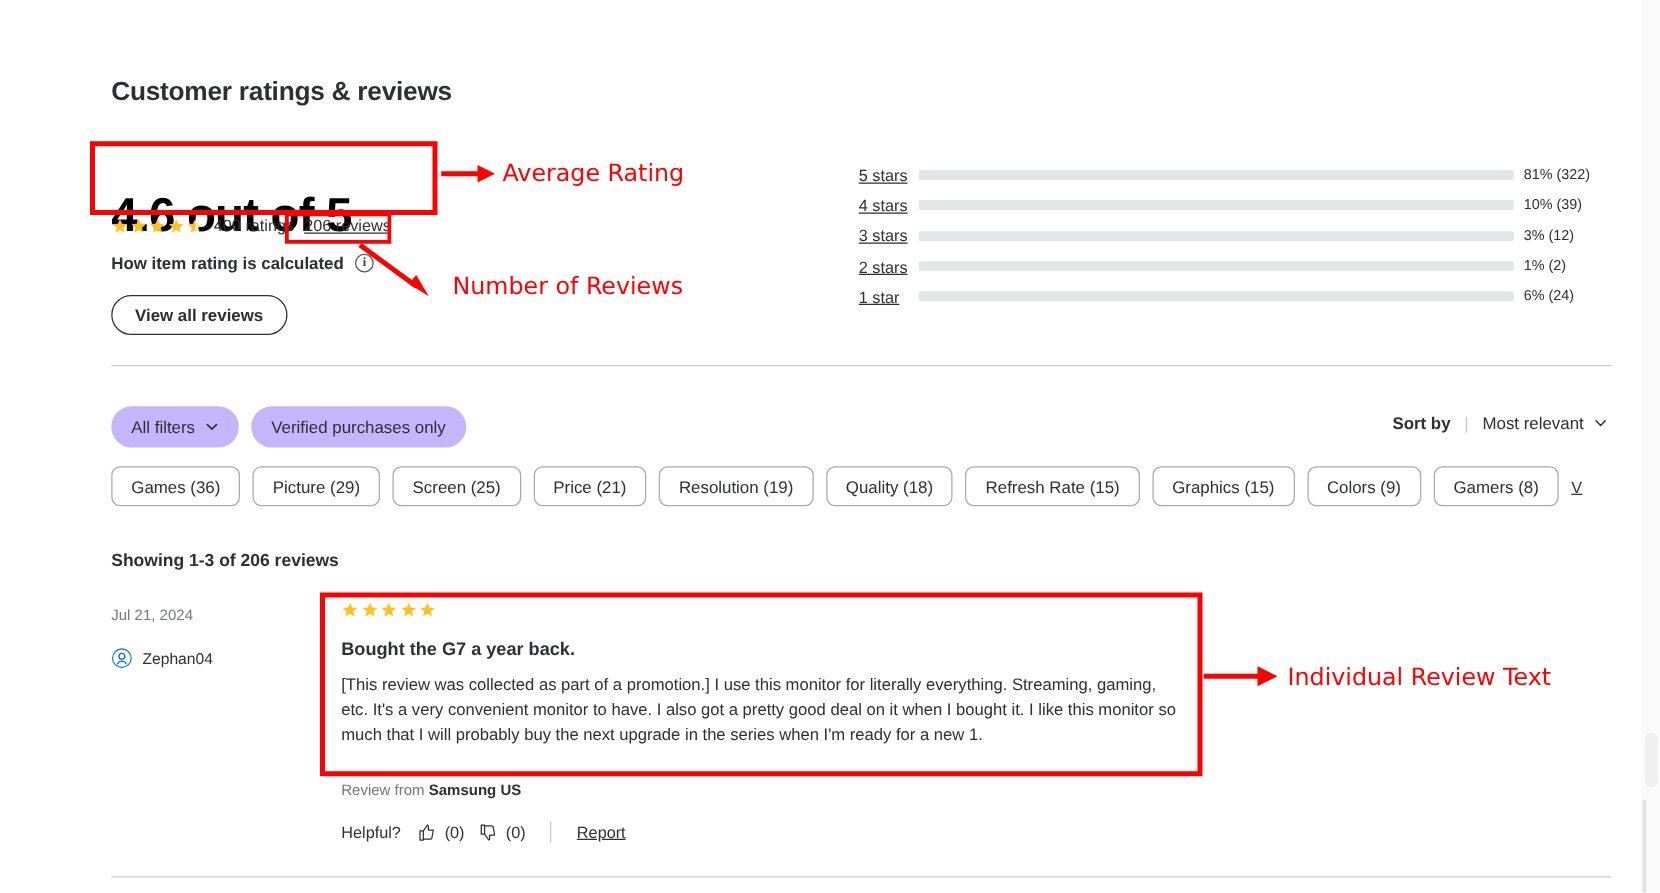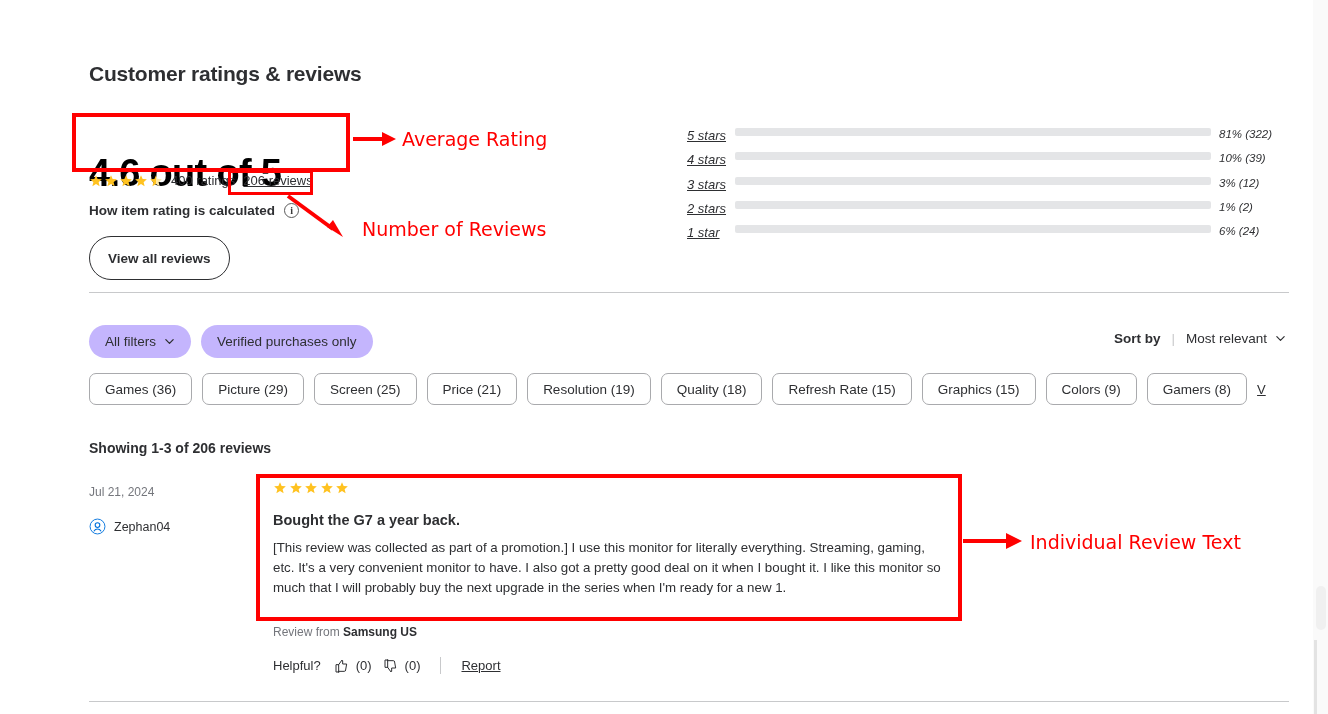--- a/index.html
+++ b/index.html
@@ -47,30 +47,30 @@
     font-size: 13.5px; font-weight: 700; color: #2e2f32;
   }
   .info-ico {
     width: 15px; height: 15px; border: 1px solid #5a5a5a; border-radius: 50%;
     display: inline-flex; align-items: center; justify-content: center;
     font-size: 10px; font-weight: 700; font-family: "Liberation Serif", serif;
     color: #3a3a3a; line-height: 1;
   }
   .btn-view-all {
     position: absolute; left: 89px; top: 236px;
-    height: 44px; padding: 0 18px;
+    height: 32px; padding: 0 18px;
     border: 1px solid #2e2f32; border-radius: 999px;
     background: #fff; color: #2e2f32;
     font-size: 13.5px; font-weight: 700; font-family: "Liberation Sans", sans-serif;
     display: flex; align-items: center; cursor: pointer;
   }
 
   
   .hist { position: absolute; left: 687px; top: 128px; width: 600px; }
-  .hist-row { display: flex; align-items: flex-start; height: 24.3px; font-style: italic; }
+  .hist-row { display: flex; align-items: center; height: 24.3px; }
   .hist-label {
     width: 46px; font-size: 13px; color: #2e2f32;
     text-decoration: underline; cursor: pointer; flex: none;
   }
   .hist-track {
     flex: 1 1 auto; height: 8px; background: #e4e5e7; border-radius: 2px;
     margin: 0 8px 0 2px; position: relative; overflow: hidden;
   }
   .hist-fill { height: 100%; background: #0071dc; border-radius: 2px; min-width: 3px; }
   .hist-val { width: 68px; font-size: 11.5px; color: #2e2f32; flex: none; text-align: left; }

